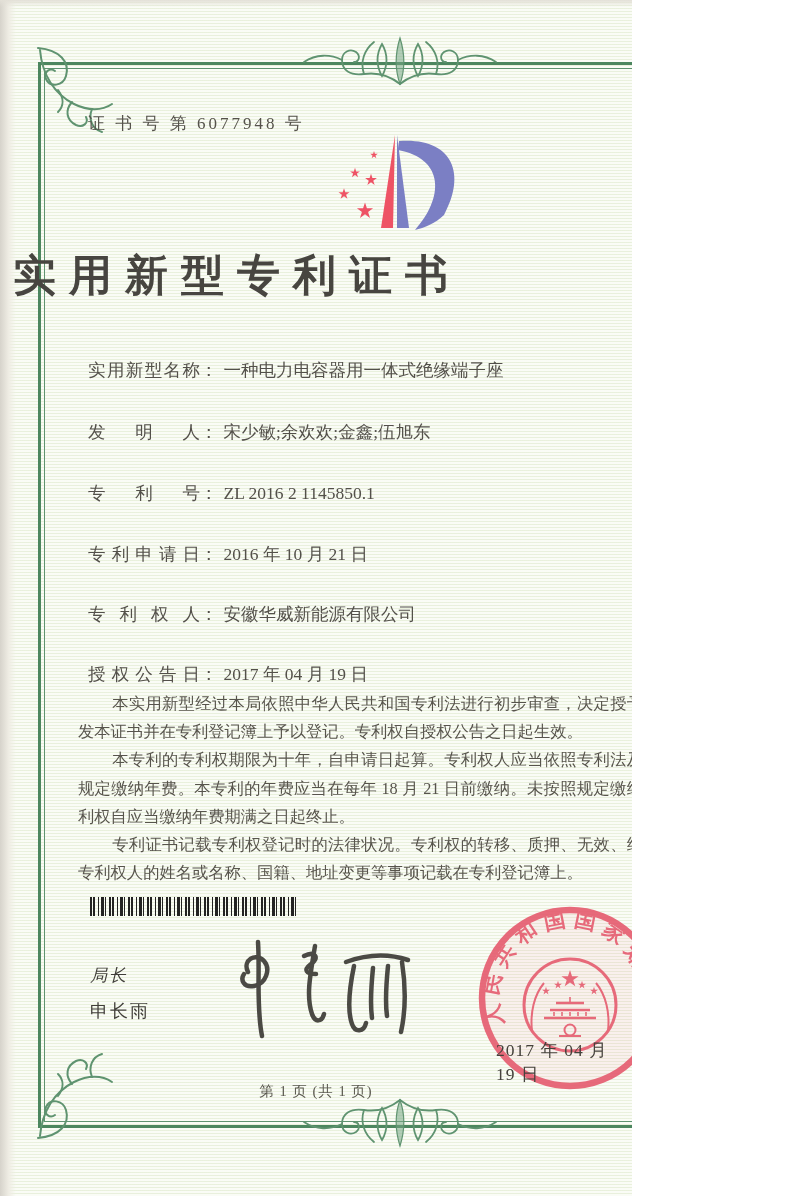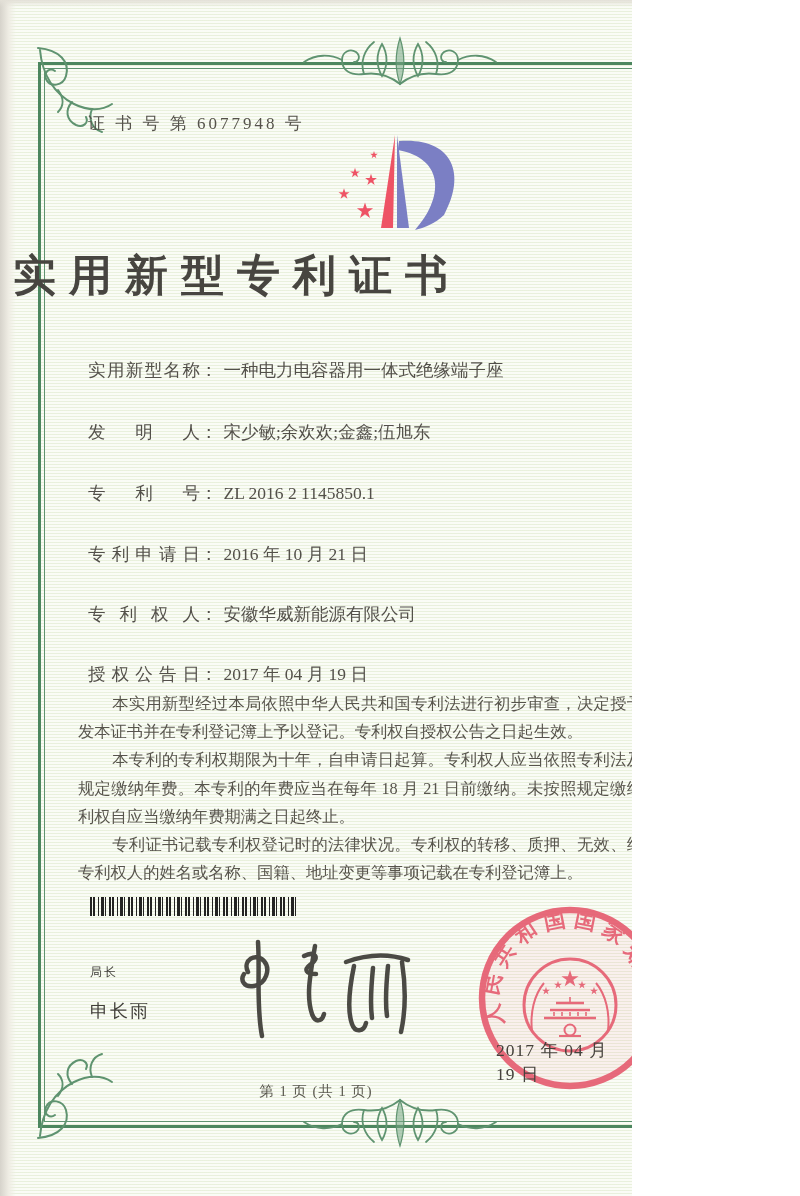--- a/index.html
+++ b/index.html
@@ -31,21 +31,21 @@
   .fcolon{display:inline-block;margin-right:6px;}
   .paras{position:absolute;left:78px;top:690px;width:648px;}
   .paras p{margin:0;font-size:16.3px;line-height:1.73;text-align:justify;text-indent:2.1em;color:#57544c;}
   .barcode{position:absolute;left:90px;top:897px;width:206px;height:19px;
     background:repeating-linear-gradient(90deg,
       #232323 0 2px, rgba(0,0,0,0) 2px 3px,
       #232323 3px 5px, rgba(0,0,0,0) 5px 8px,
       #232323 8px 9px, rgba(0,0,0,0) 9px 11px,
       #232323 11px 14px, rgba(0,0,0,0) 14px 15px,
       #232323 15px 16px, rgba(0,0,0,0) 16px 19px);}
-  .director-label{position:absolute;left:90px;top:964px;font-size:12px;color:#403e39;letter-spacing:2px;}
+  .director-label{position:absolute;left:90px;top:964px;font-size:17px;color:#403e39;letter-spacing:2px;font-style:italic;}
   .director-name{position:absolute;left:90px;top:999px;font-size:18px;color:#403e39;letter-spacing:2px;}
   .signature{position:absolute;left:218px;top:934px;width:215px;height:105px;}
   .office-seal{position:absolute;left:470px;top:898px;width:200px;height:200px;opacity:.88;}
   .seal-date{position:absolute;left:496px;top:1038px;font-size:17.5px;color:#45423c;letter-spacing:1px;z-index:5;}
   .tax-seal{position:absolute;left:627px;top:84px;width:130px;height:130px;transform:rotate(-16deg);opacity:.82;}
   .footer{position:absolute;left:0;top:1082px;width:100%;text-align:center;font-size:14.5px;color:#5a584f;letter-spacing:1px;}
   svg text{font-family:"Liberation Serif","DejaVu Serif",serif;}
 </style>
 </head>
 <body>

